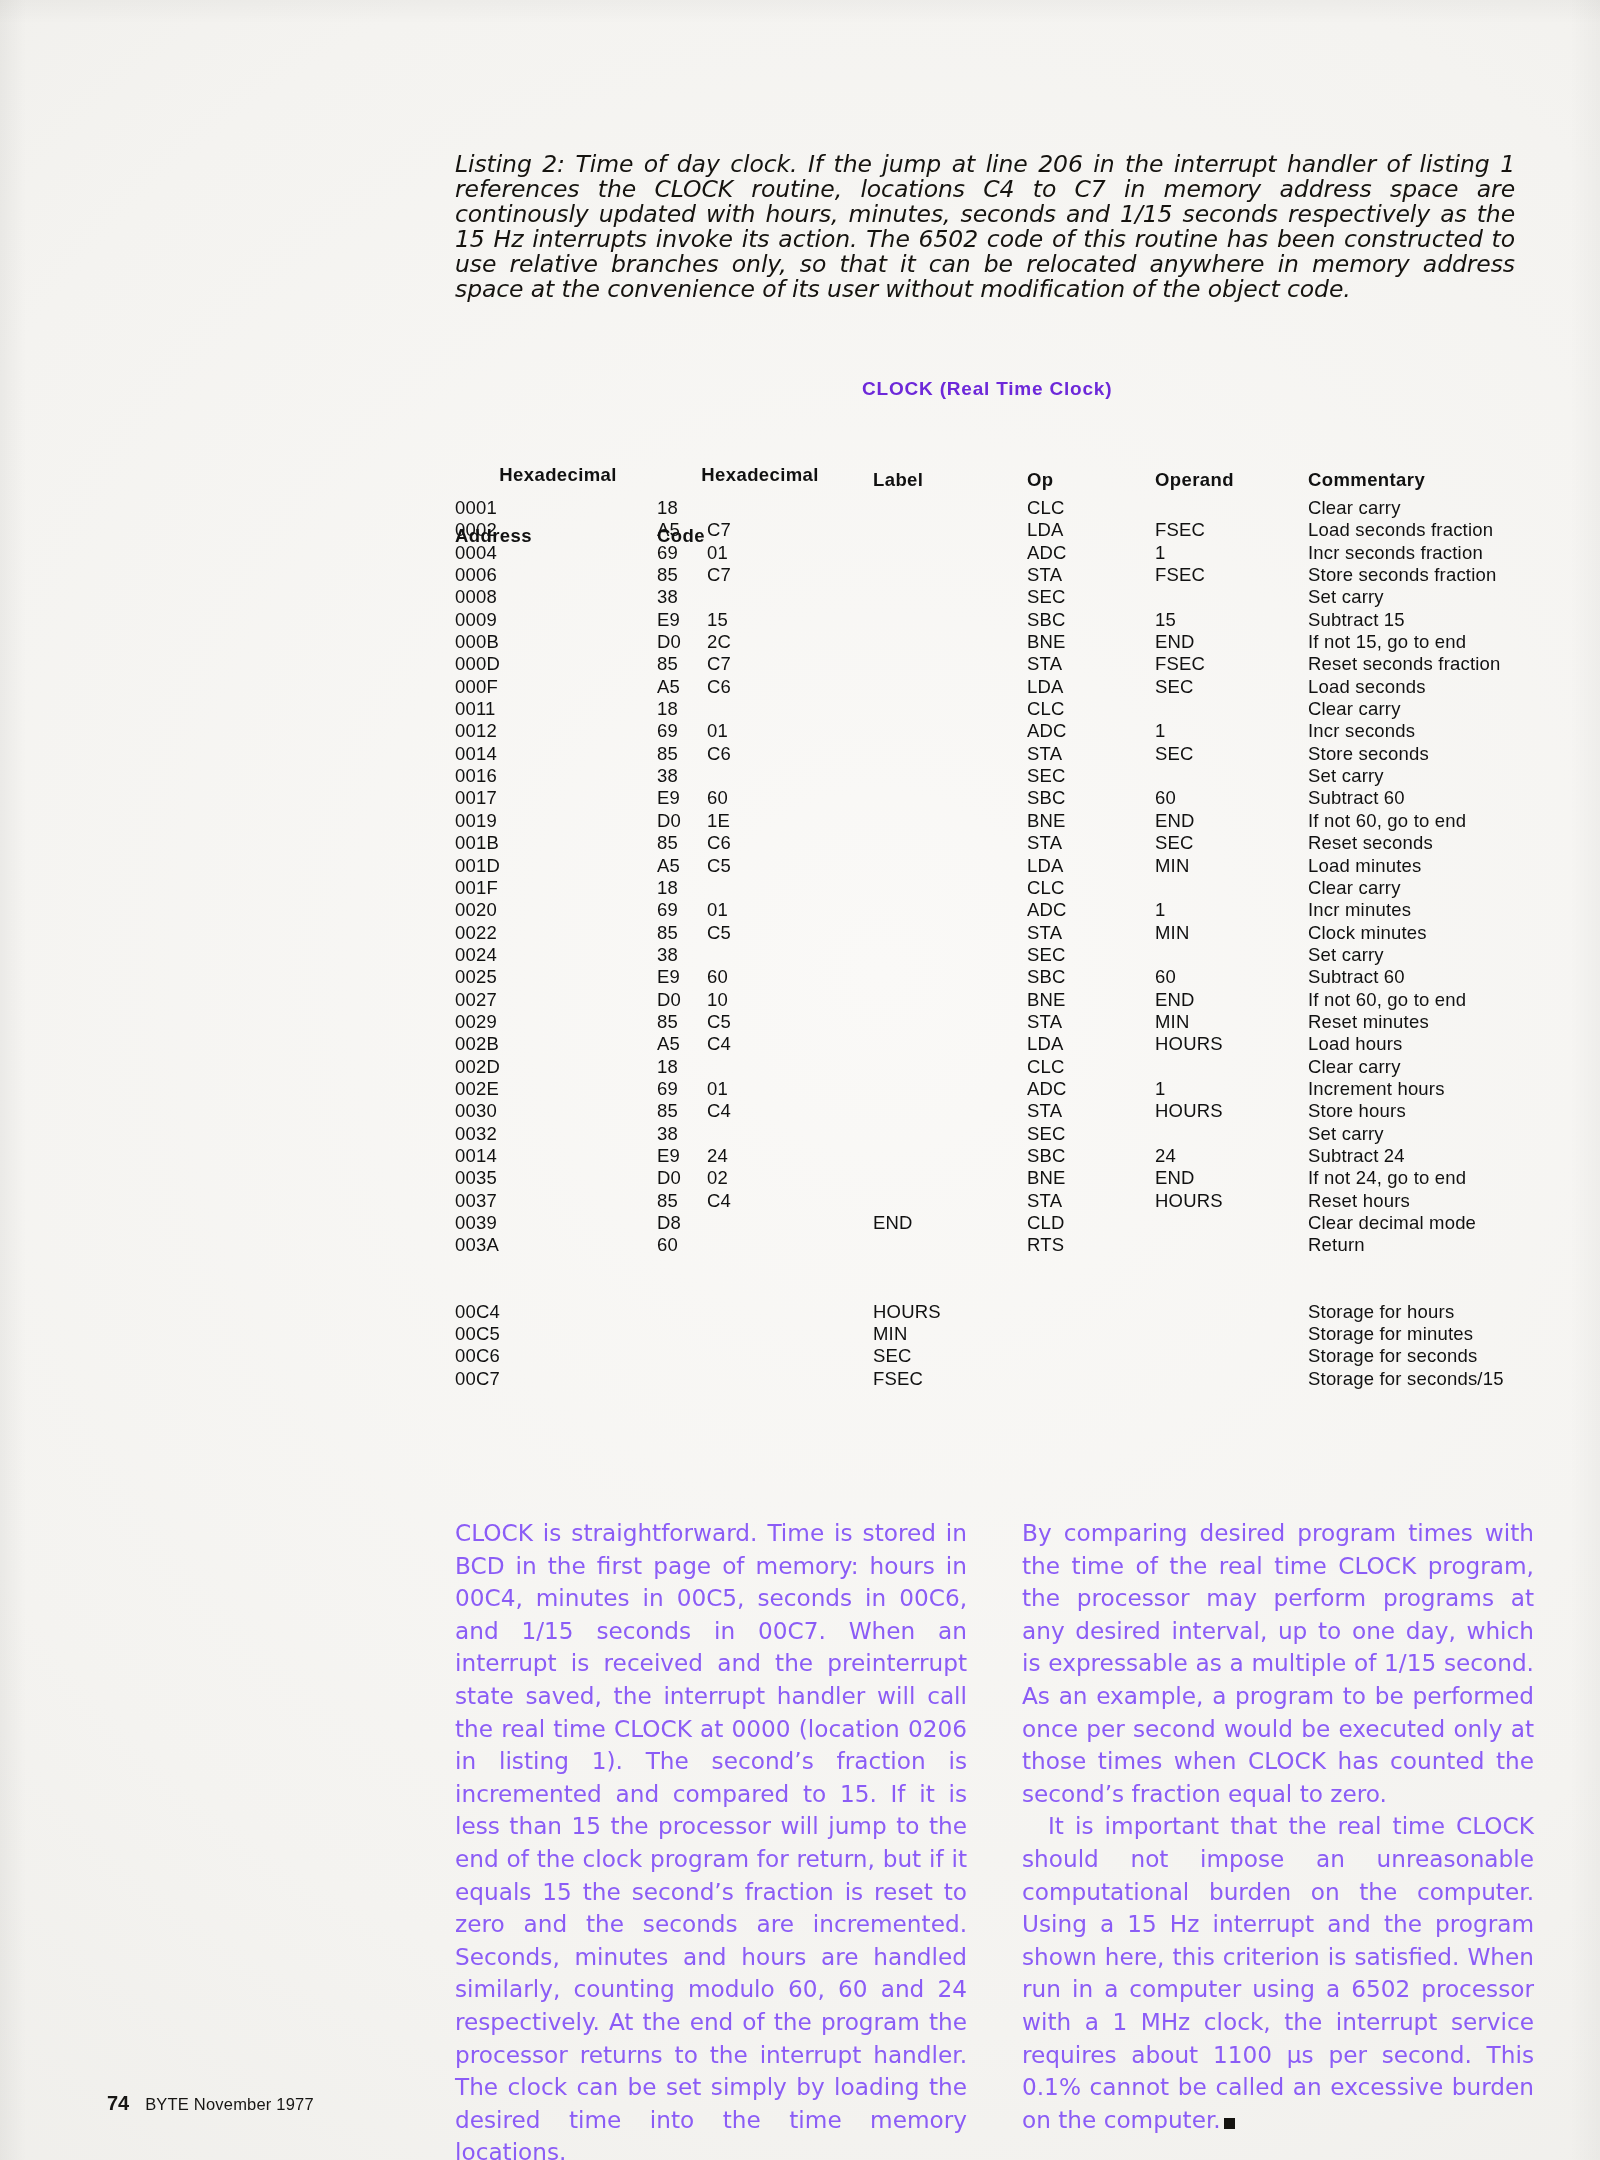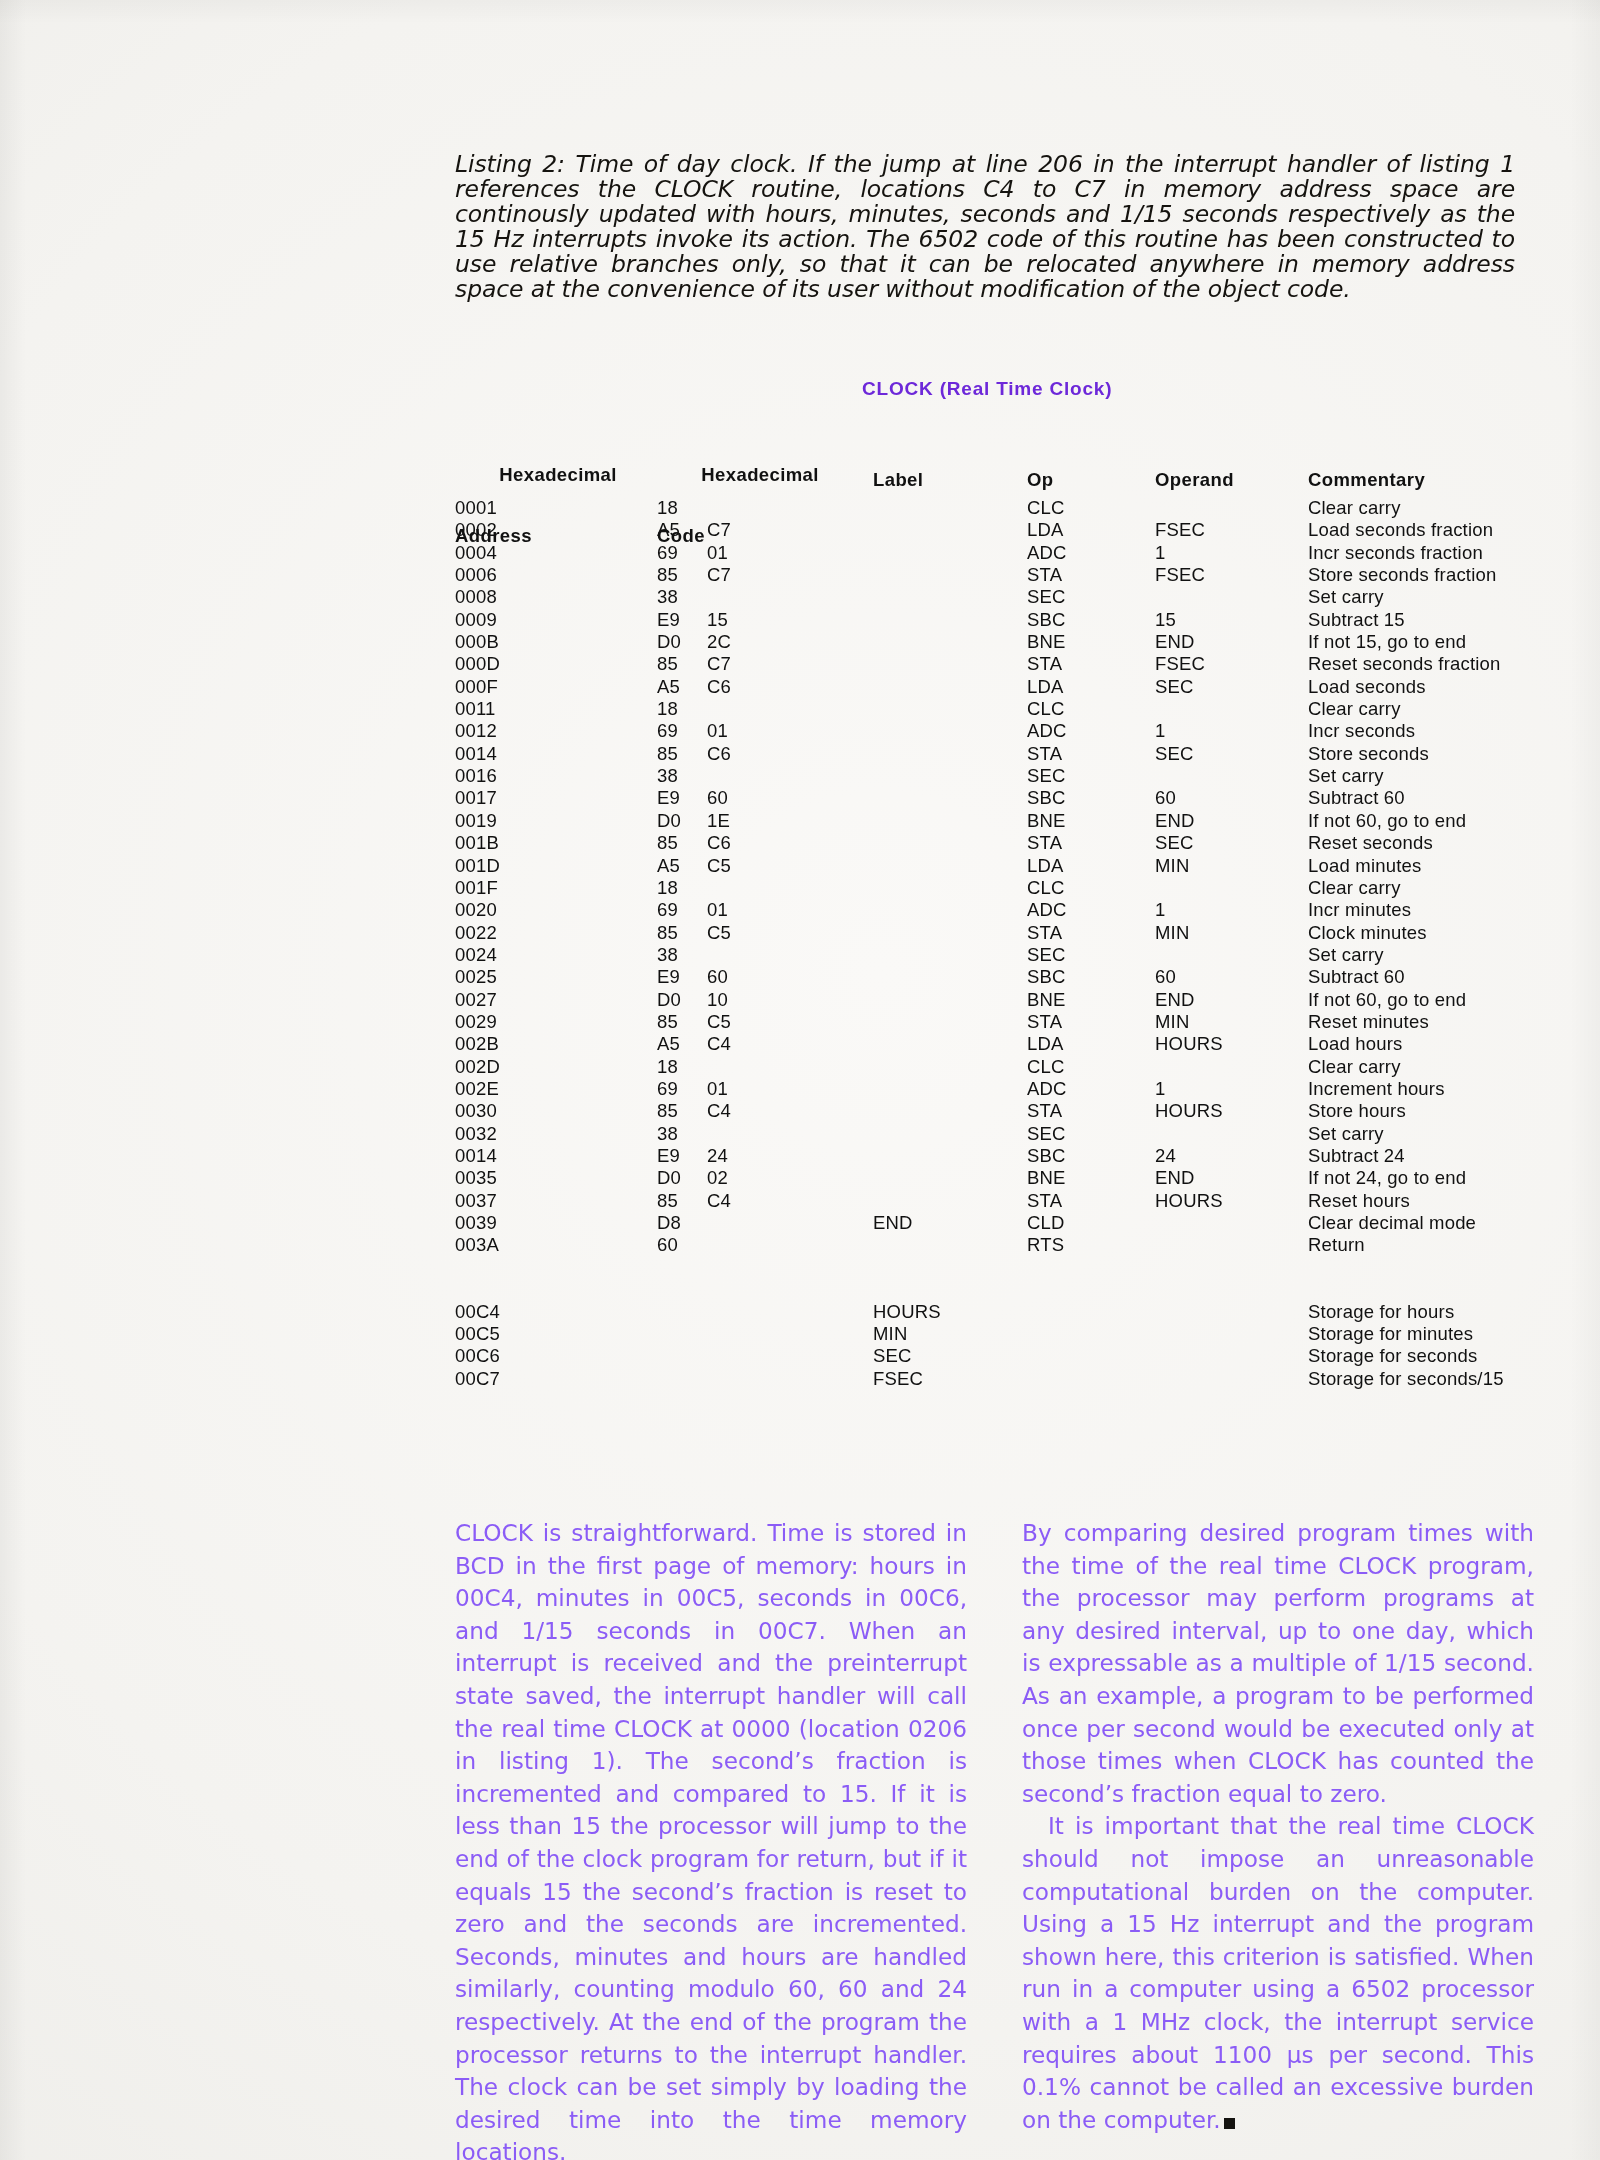--- a/index.html
+++ b/index.html
@@ -456,14 +456,17 @@
   </div>
 
   <div class="bodycol" id="col-left">
       <p>CLOCK is straightforward. Time is stored in BCD in the first page of memory: hours in 00C4, minutes in 00C5, seconds in 00C6, and 1/15 seconds in 00C7. When an interrupt is received and the preinterrupt state saved, the interrupt handler will call the real time CLOCK at 0000 (location 0206 in listing 1). The second’s fraction is incremented and compared to 15. If it is less than 15 the processor will jump to the end of the clock program for return, but if it equals 15 the second’s fraction is reset to zero and the seconds are incremented. Seconds, minutes and hours are handled similarly, counting modulo 60, 60 and 24 respectively. At the end of the program the processor returns to the interrupt handler. The clock can be set simply by loading the desired time into the time memory locations.</p>
     </div>
   <div class="bodycol" id="col-right">
       <p>By comparing desired program times with the time of the real time CLOCK program, the processor may perform programs at any desired interval, up to one day, which is expressable as a multiple of 1/15 second. As an example, a program to be performed once per second would be executed only at those times when CLOCK has counted the second’s fraction equal to zero.</p>
       <p>It is important that the real time CLOCK should not impose an unreasonable computational burden on the computer. Using a 15 Hz interrupt and the program shown here, this criterion is satisfied. When run in a computer using a 6502 processor with a 1 MHz clock, the interrupt service requires about 1100 µs per second. This 0.1% cannot be called an excessive burden on the computer.<span class="endmark"></span></p>
     </div>
 
+  <div class="footer">
+    <span class="pageno">74</span><span class="folio">BYTE November 1977</span>
+  </div>
 
 </div>
 
 </body></html>

